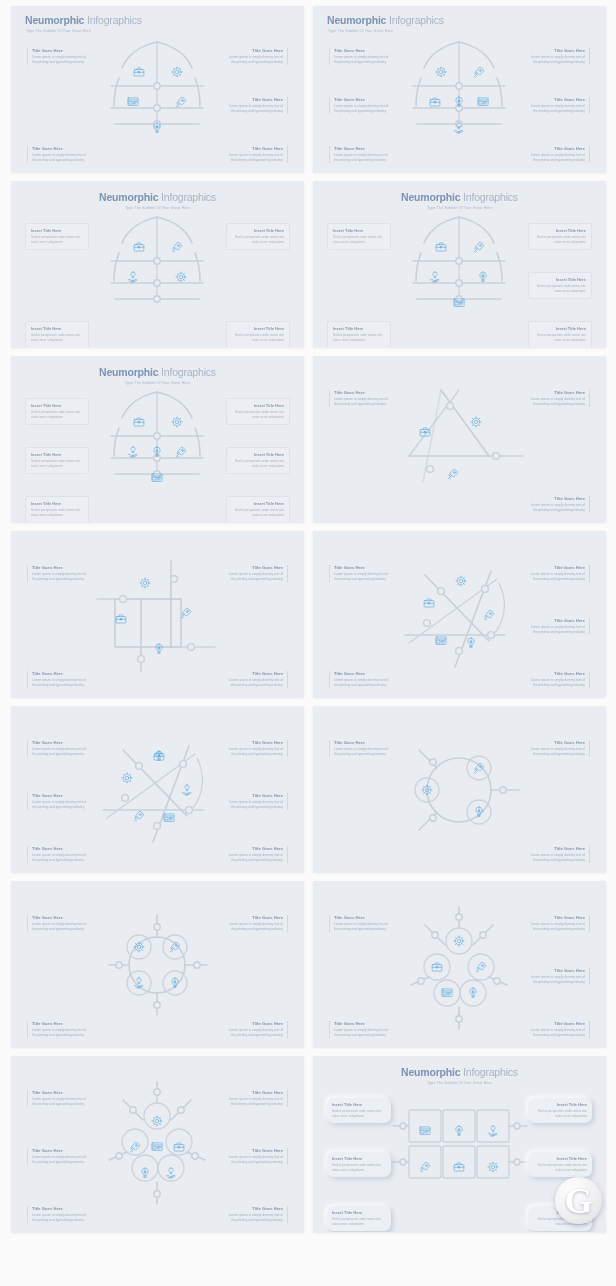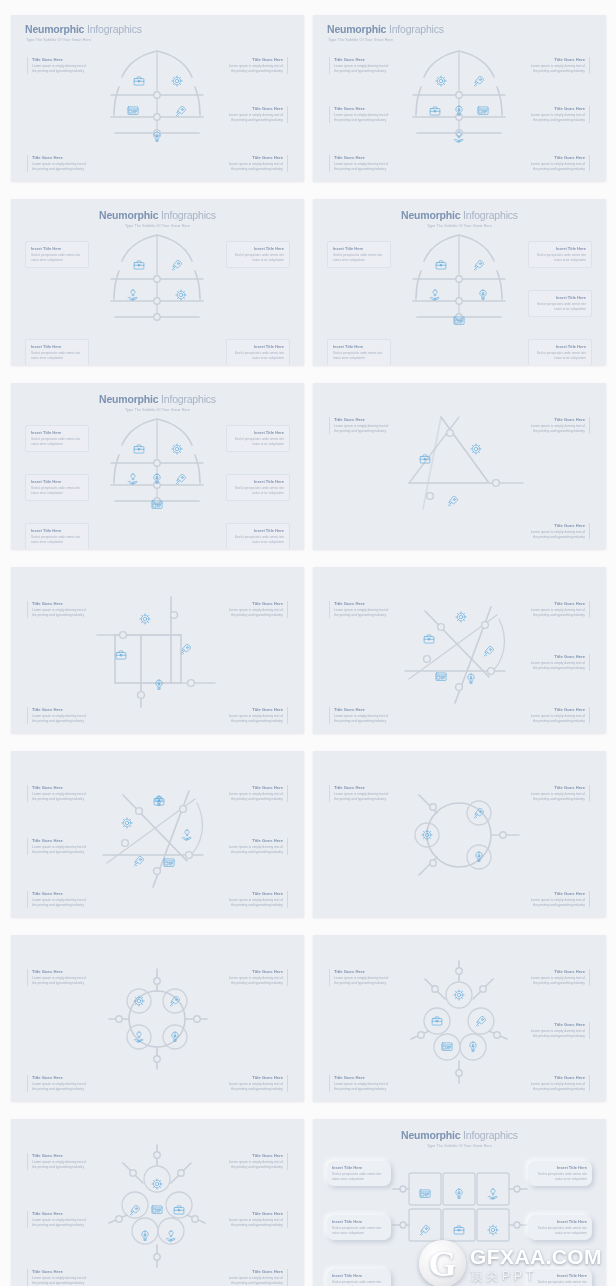--- a/index.html
+++ b/index.html
@@ -8,21 +8,20 @@
     width:616px; height:1286px;
     font-family:"Liberation Sans", sans-serif;
     position:relative; overflow:hidden;
   }
   .deck{ display:flex; flex-wrap:wrap; gap:9px 9px; padding:6px 9px 6px 11px; }
   .slide{
     width:293px; height:166px;
     background:#e9ecf1;
     position:relative; overflow:hidden;
     box-shadow:0 1px 2px rgba(120,130,150,.18);
-    margin-top:9px;
   }
   .slide.tall{ height:176px; }
 
   
   .title{ position:absolute; font-size:10.5px; letter-spacing:-.2px; white-space:nowrap; }
   .title .b{ font-weight:bold; color:#7d93b2; }
   .title .l{ font-weight:normal; color:#a8b4c6; }
   .subtitle{ position:absolute; font-size:3.6px; color:#aab4c4; letter-spacing:.15px; white-space:nowrap; }
   .title.left{ left:14px; top:8px; }
   .subtitle.left{ left:15px; top:23px; }
@@ -1035,19 +1034,15 @@
       <div class="bx soft r" style="top: 96px; right: 14px;">
         <div class="h">Insert Title Here</div>
         <div class="p">Sed ut perspiciatis unde omnis iste natus error voluptatem</div>
       </div>
       <div class="bx soft r" style="top: 150px; right: 14px;">
         <div class="h">Insert Title Here</div>
         <div class="p">Sed ut perspiciatis unde omnis iste natus error voluptatem</div>
       </div>
       <div class="wm">
         <div class="g">G</div>
-        <div class="txt">
-          <div class="t1">GFXAA.COM</div>
-          <div class="t2">顶尖PPT</div>
-        </div>
       </div>
     </div>
   </div>
 
 </body></html>

